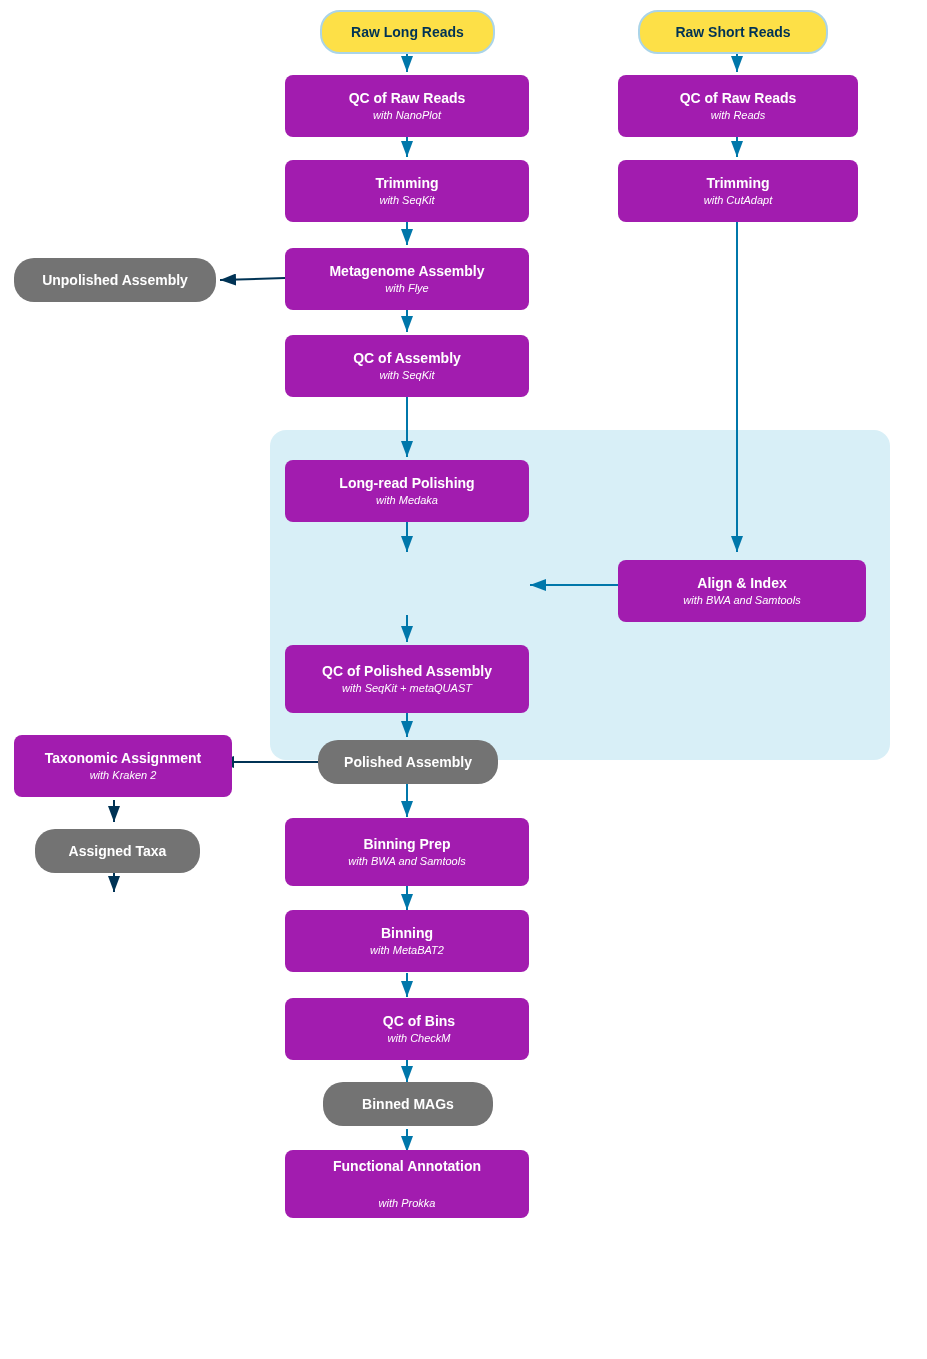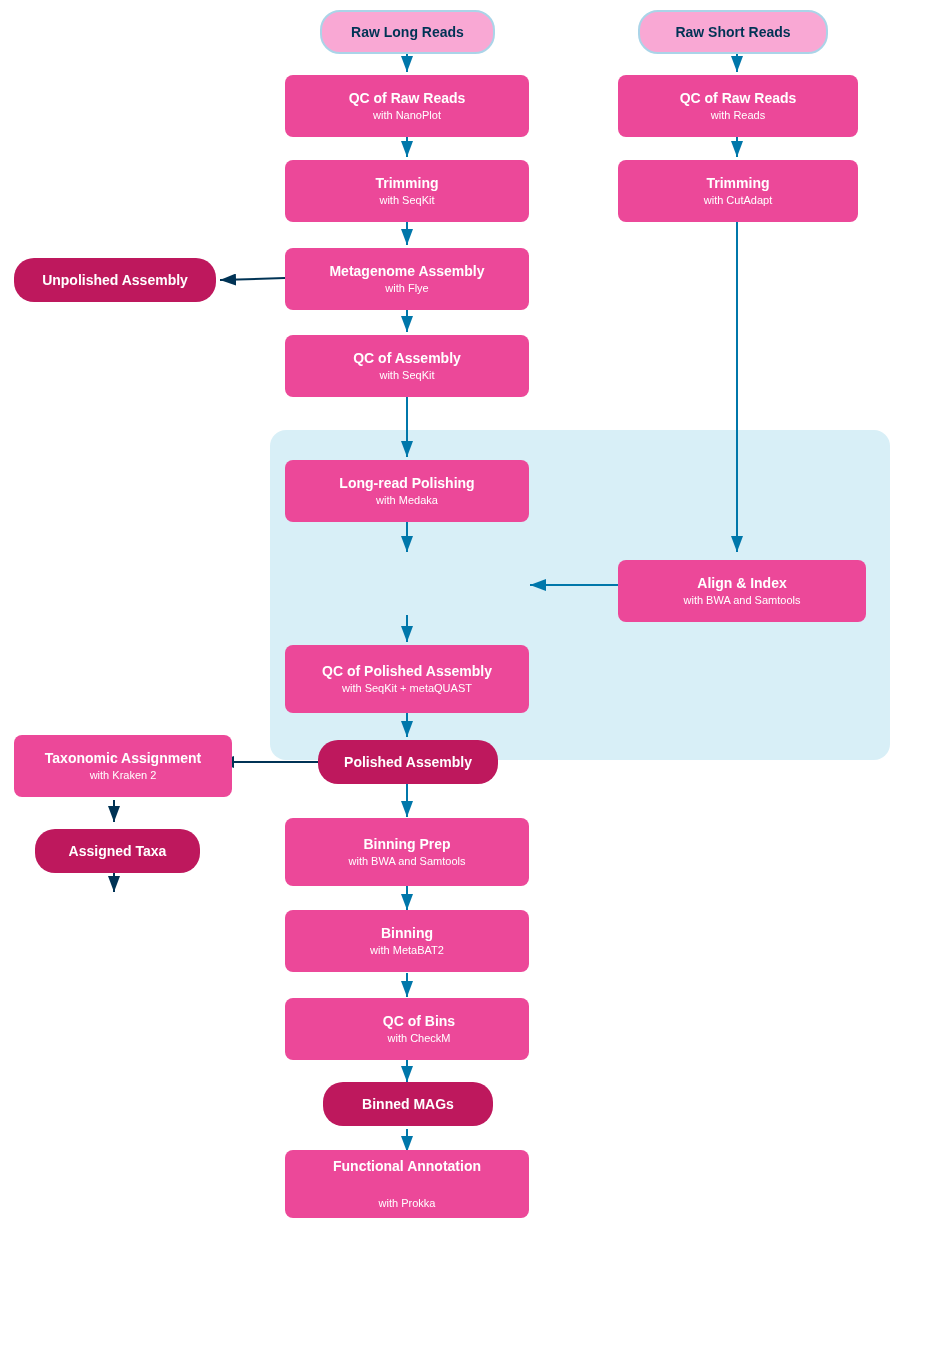--- a/index.html
+++ b/index.html
@@ -21,42 +21,43 @@
       position: absolute;
       border-radius: 8px;
       text-align: center;
       display: flex;
       flex-direction: column;
       align-items: center;
       justify-content: center;
       line-height: 1.2;
     }
     .node-teal {
-      background: #ec4899;
+      background: #a21caf;
       color: #fff;
       border-radius: 8px;
     }
     .node-dark {
-      background: #be185d;
+      background: #737373;
       color: #fff;
       border-radius: 20px;
     }
     .node-light-outline {
-      background: #f9a8d4;
+      background: #fde047;
       color: #003355;
       border: 2px solid #aad4e8;
       border-radius: 20px;
     }
     .node .title {
       font-size: 14px;
       font-weight: bold;
       font-style: normal;
     }
     .node .subtitle {
       font-size: 11px;
+      font-style: italic;
       font-weight: normal;
       margin-top: 2px;
     }
     
     .arrows-svg {
       position: absolute;
       top: 0; left: 0;
       width: 927px;
       height: 1359px;
       pointer-events: none;

